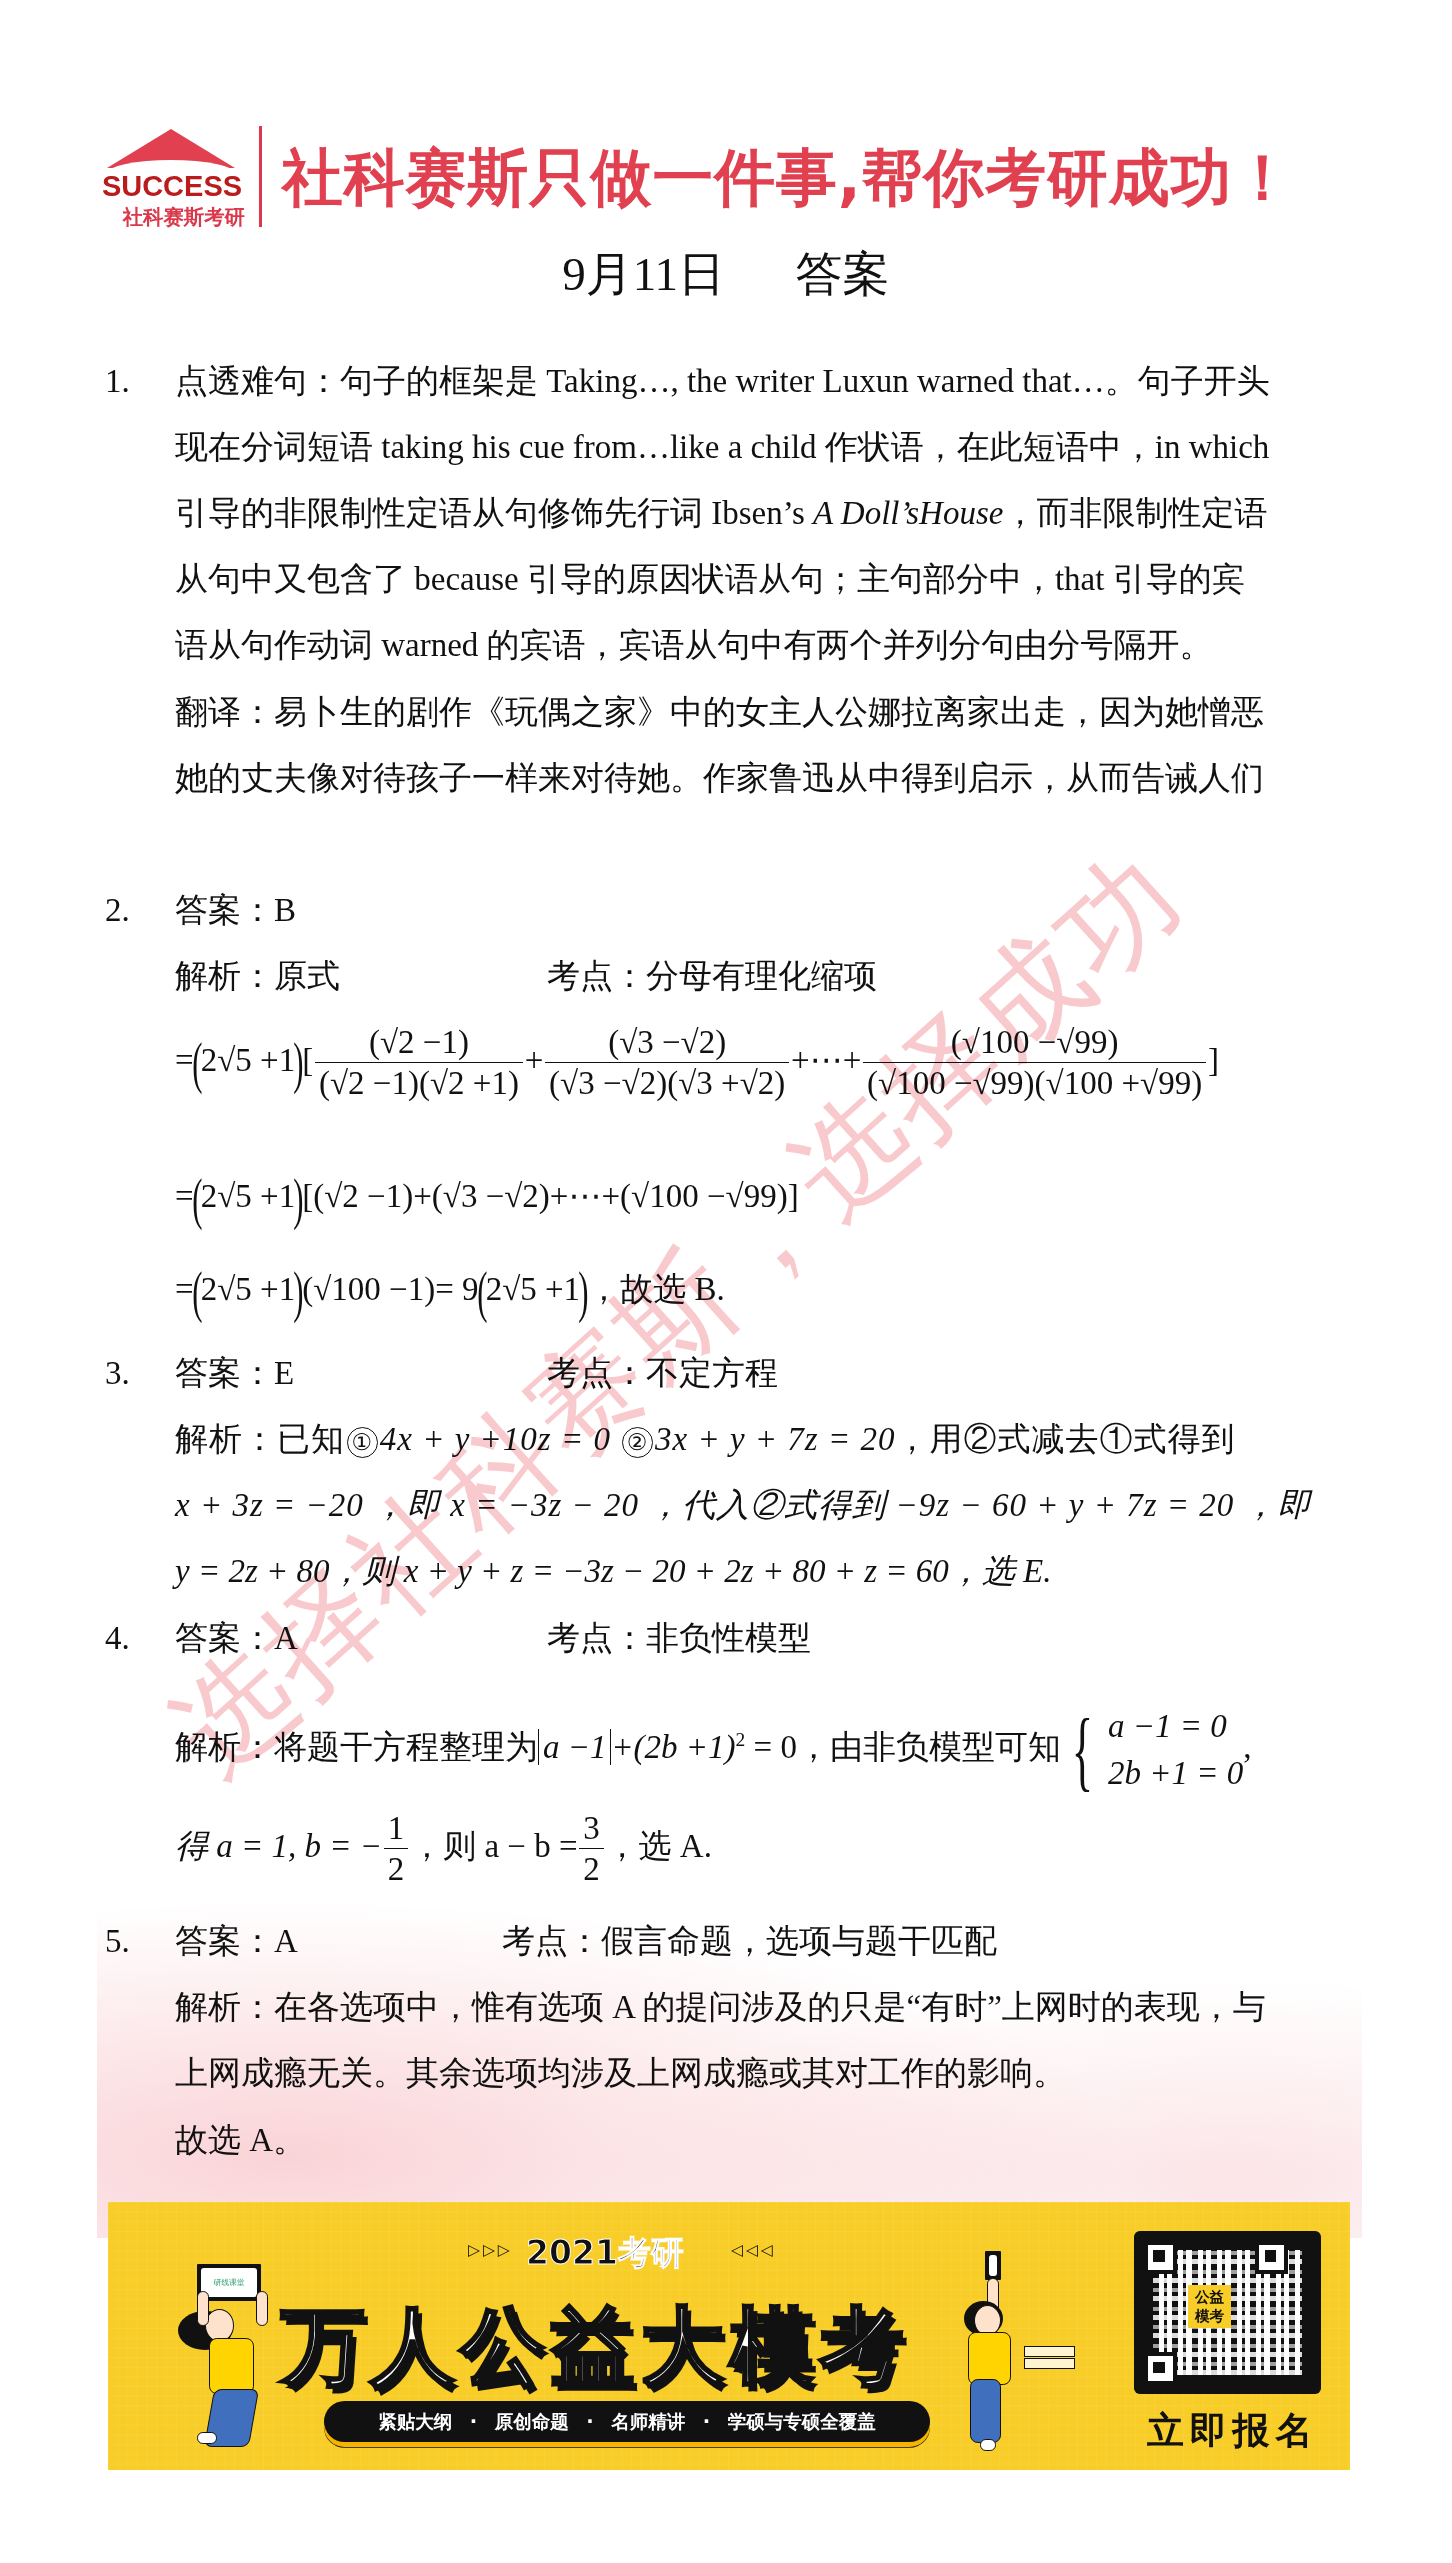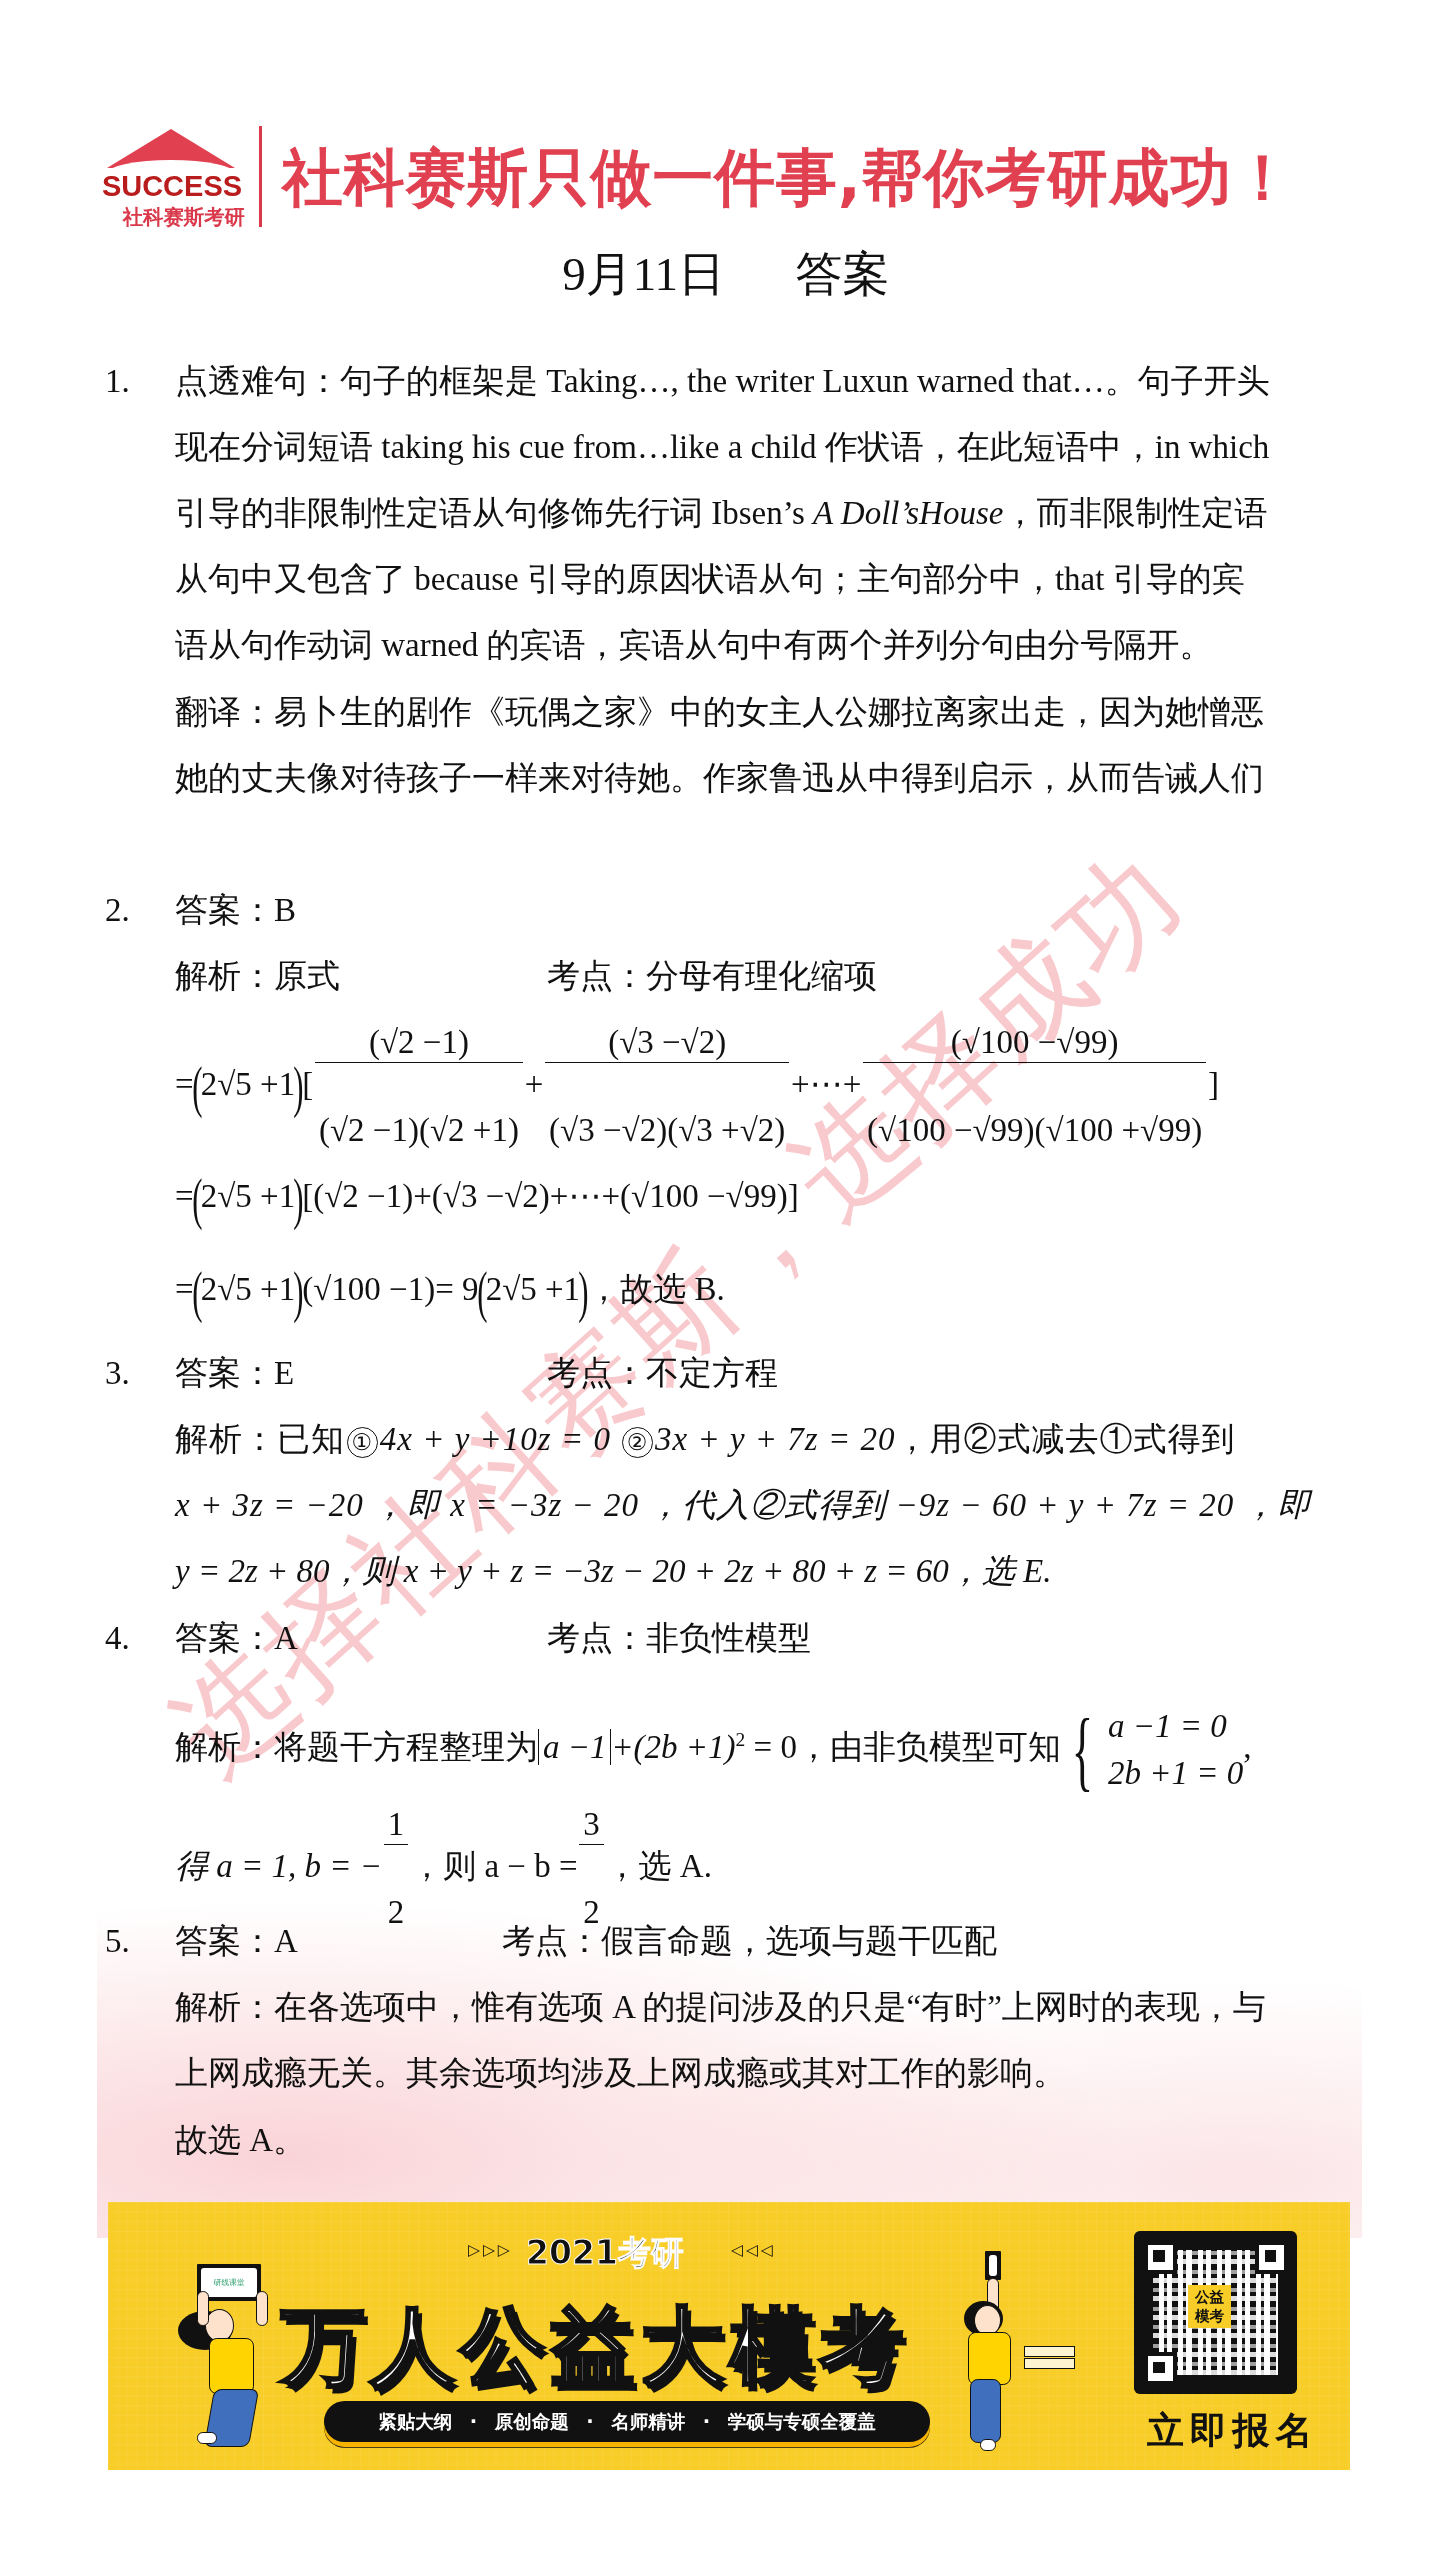--- a/index.html
+++ b/index.html
@@ -28,21 +28,21 @@
   
   .line { position: absolute; font-size: 33px; white-space: nowrap; line-height: 39px; }
   .num { position: absolute; left: 105px; font-size: 33px; line-height: 39px; }
   .ital { font-style: italic; }
 
   
   .m { font-style: italic; }
   .frac { display: inline-block; vertical-align: middle; text-align: center; margin: 0 1.9px; }
   .frac > span { display: block; padding: 0 3.9px; }
   .frac .n { border-bottom: 1.9px solid #111; line-height: 39px; }
-  .frac .d { line-height: 41px; margin-top: 47px; }
+  .frac .d { line-height: 41px; }
   .big-paren { font-size: 56px; font-weight: 300; vertical-align: middle; display: inline-block; transform: scaleX(0.55); margin: 0 -5.8px; }
   .brace { font-size: 89px; vertical-align: middle; display: inline-block; transform: scaleX(0.5); margin-right: -7.8px; line-height: 78px; }
   .sys { display: inline-block; vertical-align: middle; line-height: 47px; margin-left: 12px; }
   .abs { border-left: 1.9px solid #111; border-right: 1.9px solid #111; padding: 0 3.9px; }
   .circ { display: inline-block; width: 29px; height: 29px; border: 1.9px solid #111; border-radius: 50%; text-align: center;
     line-height: 29px; font-size: 23px; vertical-align: middle; margin: 0 1.9px; }
 
   
   .wm { position: absolute; color: rgba(236, 80, 90, 0.30); font-family: "DejaVu Sans", sans-serif; font-size: 115px;
     white-space: nowrap; transform-origin: left bottom; pointer-events: none; letter-spacing: 3.9px; }
@@ -57,21 +57,21 @@
   .b-year { position: absolute; left: 418px; top: 29px; font-family: "DejaVu Sans", sans-serif; font-weight: bold; font-size: 33px;
     color: #111; -webkit-text-stroke: 1px #fff; }
   .b-arrows-l, .b-arrows-r { position: absolute; top: 39px; font-size: 15.6px; color: #111; letter-spacing: 2.9px; }
   .b-arrows-l { left: 360px; } .b-arrows-r { left: 623px; }
   .b-main { position: absolute; left: 173px; top: 88px; font-family: "DejaVu Sans", sans-serif; font-weight: bold; font-size: 84px;
     color: #fff; -webkit-text-stroke: 2.9px #111; text-shadow: 4.9px 5.8px 0 #111; letter-spacing: 5.8px; }
   .b-pill { position: absolute; left: 216px; top: 199px; width: 606px; height: 41px; background: #111; border-radius: 21.4px;
     box-shadow: 0 4.9px 0 #f6b400, 0 5.8px 0 #111; display: flex; align-items: center; justify-content: center; gap: 17.5px; }
   .b-pill span { color: #fff; font-family: "DejaVu Sans", sans-serif; font-weight: bold; font-size: 18.5px; }
   .b-pill .dot { font-size: 19.5px; }
-  .qr { position: absolute; left: 1026px; top: 29px; width: 163px; height: 163px; background: #111; border-radius: 5.8px; padding: 19px; box-sizing: border-box; }
+  .qr { position: absolute; left: 1026px; top: 29px; width: 187px; height: 163px; background: #111; border-radius: 5.8px; padding: 19px; box-sizing: border-box; }
   .qr-inner { width: 100%; height: 100%; background:
       repeating-linear-gradient(90deg, #111 0 5.8px, #fff 5.8px 10.7px, #111 10.7px 13.6px, #fff 13.6px 19.5px),
       #fff; position: relative; }
   .qr-inner::after { content: ""; position: absolute; inset: 0;
       background: repeating-linear-gradient(0deg, rgba(255,255,255,0.85) 0 4.9px, transparent 4.9px 8.8px, rgba(255,255,255,0.6) 8.8px 12.6px, transparent 12.6px 18.5px); }
   .qr-finder { position: absolute; width: 33px; height: 33px; border: 4.9px solid #111; background: #fff; box-sizing: border-box; z-index: 2; }
   .qr-finder::after { content: ""; position: absolute; left: 5.8px; top: 5.8px; width: 11.7px; height: 11.7px; background: #111; }
   .qr-center { position: absolute; left: 54px; top: 54px; width: 43px; height: 43px; background: #f8cd27; z-index: 3;
     font-family: "DejaVu Serif", serif; font-weight: bold; font-size: 14.6px; line-height: 19.5px; text-align: center; color: #111; padding-top: 1.9px; box-sizing: border-box; }
   .b-signup { position: absolute; left: 1039px; top: 204px; font-family: "DejaVu Sans", sans-serif; font-weight: bold; font-size: 37px; color: #111; letter-spacing: 5.8px; }

